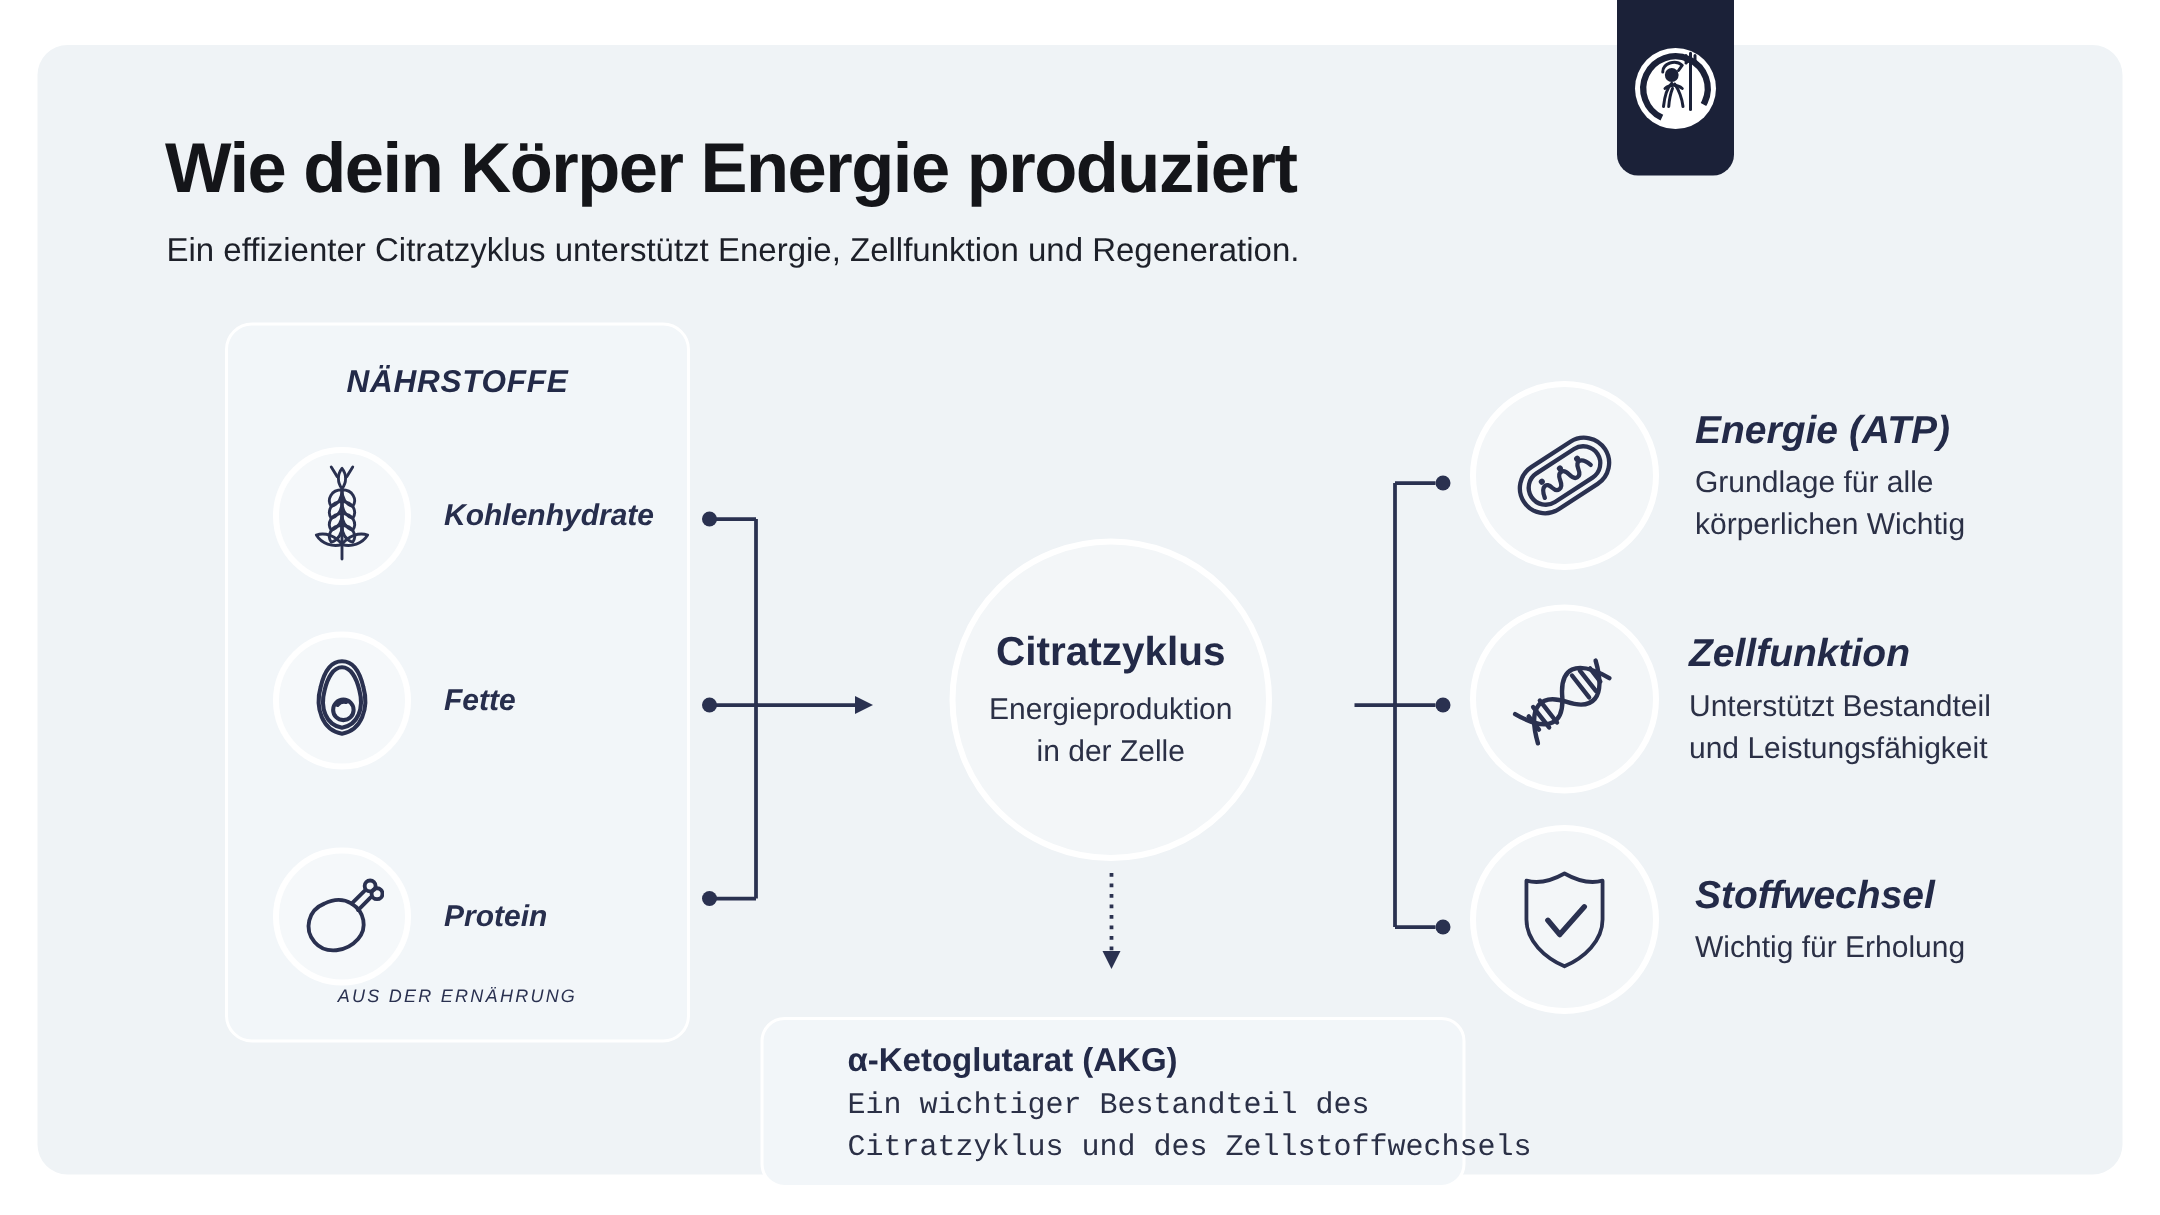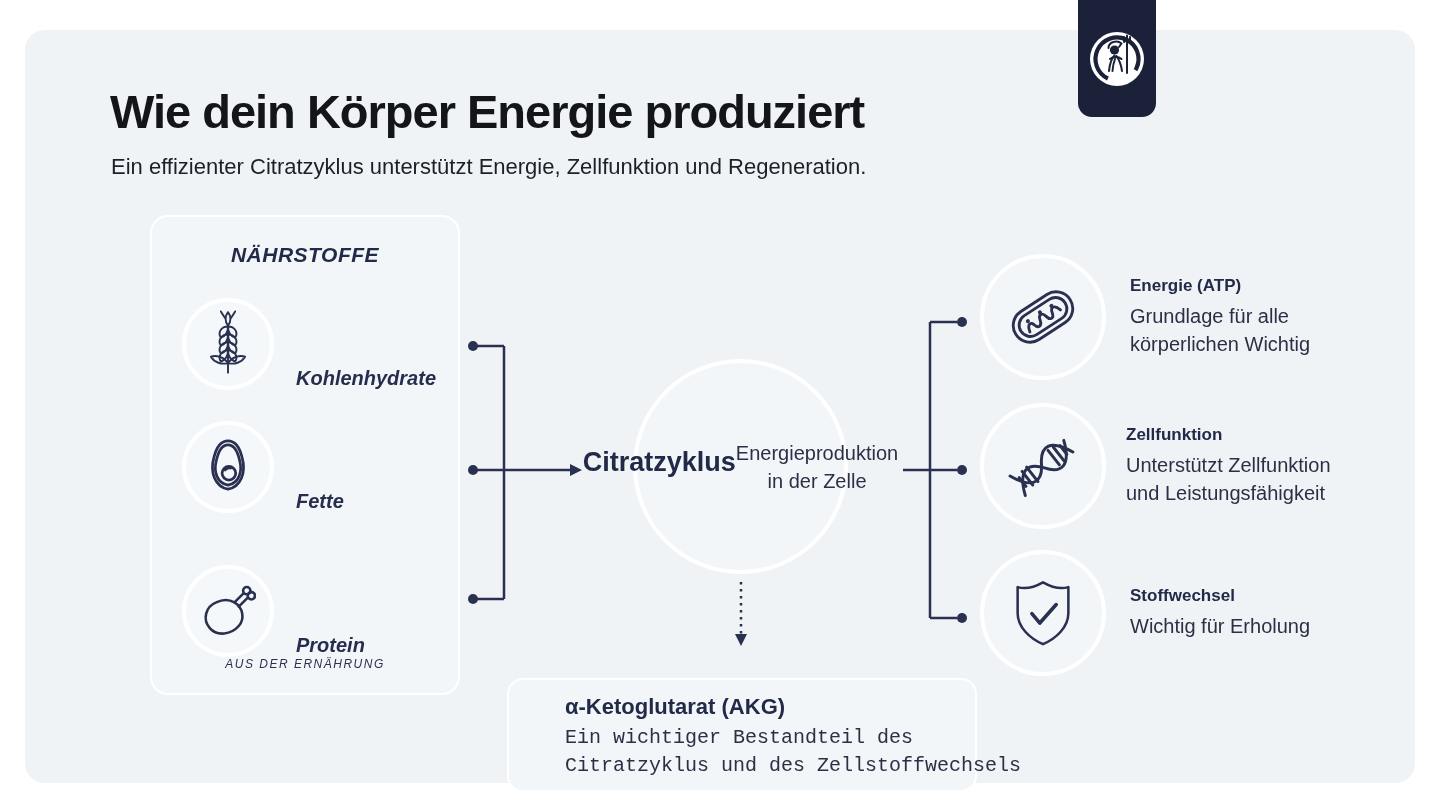--- a/index.html
+++ b/index.html
@@ -10,37 +10,37 @@
   
   .title{position:absolute;left:85px;top:54px;font-size:47px;font-weight:800;color:#141519;letter-spacing:-1px;white-space:nowrap;}
   .subtitle{position:absolute;left:86px;top:124px;font-size:22px;color:#1d2029;white-space:nowrap;}
 
   
   .badge{position:absolute;left:1078px;top:0;width:78px;height:117px;background:#1b2138;border-radius:0 0 14px 14px;display:flex;align-items:center;justify-content:center;z-index:5;}
 
   
   .nbox{position:absolute;left:125px;top:185px;width:310px;height:480px;background:#f2f6f9;border:2px solid #ffffff;border-radius:18px;box-sizing:border-box;font-style:italic;}
   .nbox-title{position:absolute;top:26px;left:0;width:100%;text-align:center;font-size:21px;font-weight:800;letter-spacing:0.5px;color:#232a48;}
-  .n-row{position:absolute;left:30px;display:flex;align-items:flex-end;gap:22px;height:92px;}
+  .n-row{position:absolute;left:30px;display:flex;align-items:center;gap:22px;height:92px;}
   .n-row-1{top:81px;} .n-row-2{top:204px;} .n-row-3{top:348px;}
   .icon-circle{border-radius:50%;border:4px solid #ffffff;box-sizing:border-box;background:rgba(255,255,255,0.28);display:flex;align-items:center;justify-content:center;flex:none;}
   .ic-small{width:92px;height:92px;}
   .ic-big{width:126px;height:126px;}
   .n-label{font-size:20px;font-weight:800;color:#272e4d;white-space:nowrap;}
   .n-footer{position:absolute;bottom:22px;left:0;width:100%;text-align:center;font-size:12px;letter-spacing:1.5px;color:#2a3150;white-space:nowrap;}
 
   
-  .center-circle{position:absolute;left:608px;top:329px;width:215px;height:215px;border-radius:50%;border:4px solid #ffffff;box-sizing:border-box;background:rgba(255,255,255,0.28);display:flex;flex-direction:row;align-items:center;justify-content:center;text-align:center;}
+  .center-circle{position:absolute;left:608px;top:329px;width:215px;height:215px;border-radius:50%;border:4px solid #ffffff;box-sizing:border-box;background:rgba(255,255,255,0.28);display:flex;flex-direction:column;align-items:center;justify-content:center;text-align:center;}
   .cc-title{font-size:27px;font-weight:800;color:#232a48;margin-bottom:9px;}
   .cc-sub{font-size:20px;color:#2b3046;line-height:28px;}
 
   
   .out-row{position:absolute;left:955px;display:flex;align-items:center;gap:24px;}
   .out-row-1{top:224px;} .out-row-2{top:373px;gap:20px;} .out-row-3{top:520px;}
-  .out-title{font-size:17px;font-weight:800;color:#232a48;margin-bottom:6px;white-space:nowrap;}
+  .out-title{font-size:26px;font-weight:800;color:#232a48;margin-bottom:6px;white-space:nowrap;font-style:italic;}
   .out-desc{font-size:20px;color:#2b3046;line-height:28px;white-space:nowrap;}
 
   
   .akg-box{position:absolute;left:482px;top:648px;width:470px;height:114px;background:#f2f6f9;border:2px solid #ffffff;border-radius:16px;box-sizing:border-box;display:flex;align-items:center;padding-left:26px;gap:30px;}
   .akg-title{font-size:22px;font-weight:800;color:#232a48;margin-bottom:4px;white-space:nowrap;}
   .akg-desc{font-size:20px;color:#2b3046;line-height:28px;white-space:nowrap;font-family:Liberation Mono, monospace;}
   .akg-text{margin-top:4px;}
 
   
   .connectors{position:absolute;left:0;top:0;pointer-events:none;z-index:3;}
@@ -163,21 +163,21 @@
           <g transform="rotate(-38)">
             <path d="M-26,10 C-18,-10 -8,-10 0,2 C8,14 18,14 26,-6"></path>
             <path d="M-26,-10 C-18,10 -8,10 0,-2 C8,-14 18,-14 26,6"></path>
             <path d="M-21,-4.5 L-21,4.5 M-16,-7 L-16,7 M-11,-7.5 L-11,7.5 M11,-7.5 L11,7.5 M16,-7 L16,7 M21,-4.5 L21,4.5"></path>
           </g>
         </svg>
       </div>
       <div>
         <div class="out-title">Zellfunktion</div>
         <div class="out-desc">
-          <div>Unterstützt Zellfunktion</div>
+          <div>Unterstützt Bestandteil</div>
           <div>und Leistungsfähigkeit</div>
         </div>
       </div>
     </div>
 
     <div class="out-row out-row-3">
       <div class="icon-circle ic-big">
         <svg width="64" height="74" viewBox="-30 -34 60 70" class="line-icon" stroke-width="2.6">
           <path d="M0,-28 C-8,-23.5 -17,-21.5 -24,-23.5 L-24,1 C-24,14.5 -12.5,25 0,30.5 C12.5,25 24,14.5 24,1 L24,-23.5 C17,-21.5 8,-23.5 0,-28 Z"></path>
           <path d="M-10.5,1.5 L-3,10.5 L12.5,-7" stroke-width="3.4"></path>

